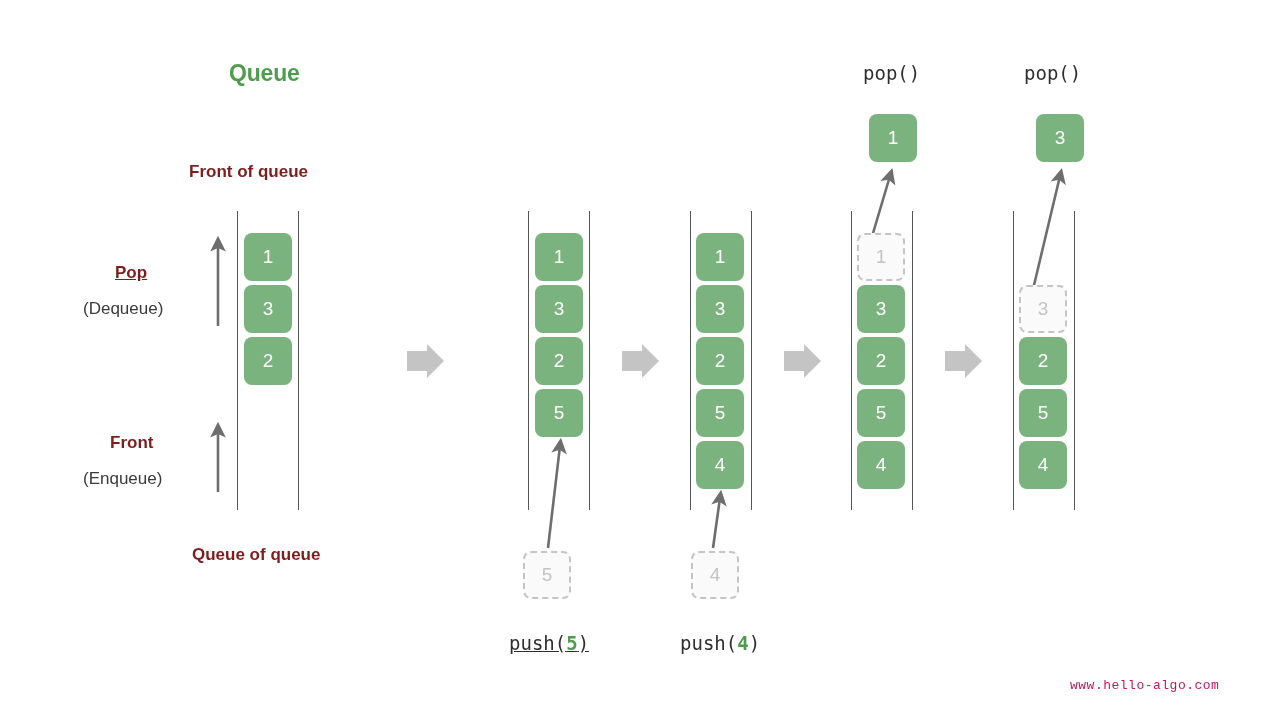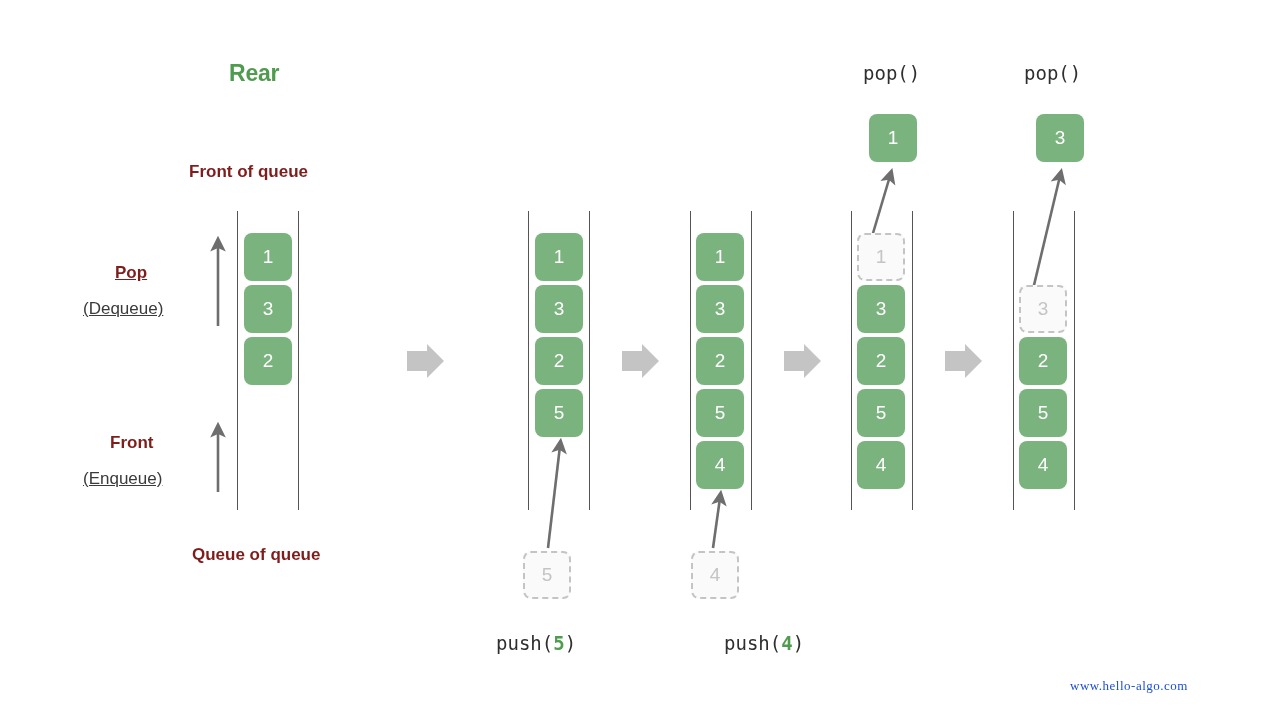--- a/index.html
+++ b/index.html
@@ -31,38 +31,37 @@
     font-weight: bold;
     color: #7f1d1d;
     white-space: nowrap;
   }
   .plain-label {
     position: absolute;
     font-size: 17px;
     font-weight: normal;
     color: #3b3b3b;
     white-space: nowrap;
-    text-decoration: underline;
   }
   .mono-label {
     position: absolute;
     font-family: "DejaVu Sans Mono", monospace;
     font-size: 19px;
     color: #2f2f2f;
     white-space: nowrap;
   }
   .mono-label .num {
     color: #4f9c4f;
     font-weight: bold;
   }
   .watermark {
     position: absolute;
-    font-family: Liberation Serif, serif;
+    font-family: Liberation Mono, monospace;
     font-size: 13px;
-    color: #1d4ed8;
+    color: #be185d;
     white-space: nowrap;
     letter-spacing: 0.5px;
   }
 
   
   .rail {
     position: absolute;
     width: 1px;
     background: #555555;
   }
@@ -96,21 +95,21 @@
     width: 1280px;
     height: 720px;
     pointer-events: none;
   }
 </style>
 </head>
 <body>
 
 <div id="canvas">
 
-  <div class="title" style="left:229px; top:60px;">Rear</div>
+  <div class="title" style="left:229px; top:60px;">Queue</div>
 
   <div class="bold-label" style="left:189px; top:162px;">Front of queue</div>
 
   <div class="bold-label" style="left:115px; top:263px;text-decoration:underline;">Pop</div>
   <div class="plain-label" style="left:83px; top:299px;">(Dequeue)</div>
 
   <div class="bold-label" style="left:110px; top:433px;">Front</div>
   <div class="plain-label" style="left:83px; top:469px;text-align:center;">(Enqueue)</div>
 
   <div class="bold-label" style="left:192px; top:545px;">Queue of queue</div>
@@ -169,33 +168,33 @@
   </div>
 
   <div>
     <div class="rail" style="left:528px; top:211px; height:299px;"></div>
     <div class="rail" style="left:589px; top:211px; height:299px;"></div>
     <div class="node" style="left:535px; top:233px;">1</div>
     <div class="node" style="left:535px; top:285px;">3</div>
     <div class="node" style="left:535px; top:337px;">2</div>
     <div class="node" style="left:535px; top:389px;">5</div>
     <div class="node ghost" style="left:523px; top:551px;">5</div>
-    <div class="mono-label" style="left:496px; top:632px;"><span>push(</span><span class="num">5</span><span>)</span></div>
+    <div class="mono-label" style="left:509px; top:632px;text-decoration:underline;"><span>push(</span><span class="num">5</span><span>)</span></div>
   </div>
 
   <div>
     <div class="rail" style="left:690px; top:211px; height:299px;"></div>
     <div class="rail" style="left:751px; top:211px; height:299px;"></div>
     <div class="node" style="left:696px; top:233px;">1</div>
     <div class="node" style="left:696px; top:285px;">3</div>
     <div class="node" style="left:696px; top:337px;">2</div>
     <div class="node" style="left:696px; top:389px;">5</div>
     <div class="node" style="left:696px; top:441px;">4</div>
     <div class="node ghost" style="left:691px; top:551px;">4</div>
-    <div class="mono-label" style="left:680px; top:632px;margin-left:44px;"><span>push(</span><span class="num">4</span><span>)</span></div>
+    <div class="mono-label" style="left:680px; top:632px;"><span>push(</span><span class="num">4</span><span>)</span></div>
   </div>
 
   <div>
     <div class="mono-label" style="left:863px; top:62px;">pop()</div>
     <div class="node" style="left:869px; top:114px;">1</div>
     <div class="rail" style="left:851px; top:211px; height:299px;"></div>
     <div class="rail" style="left:912px; top:211px; height:299px;"></div>
     <div class="node ghost" style="left:857px; top:233px;">1</div>
     <div class="node" style="left:857px; top:285px;">3</div>
     <div class="node" style="left:857px; top:337px;">2</div>

